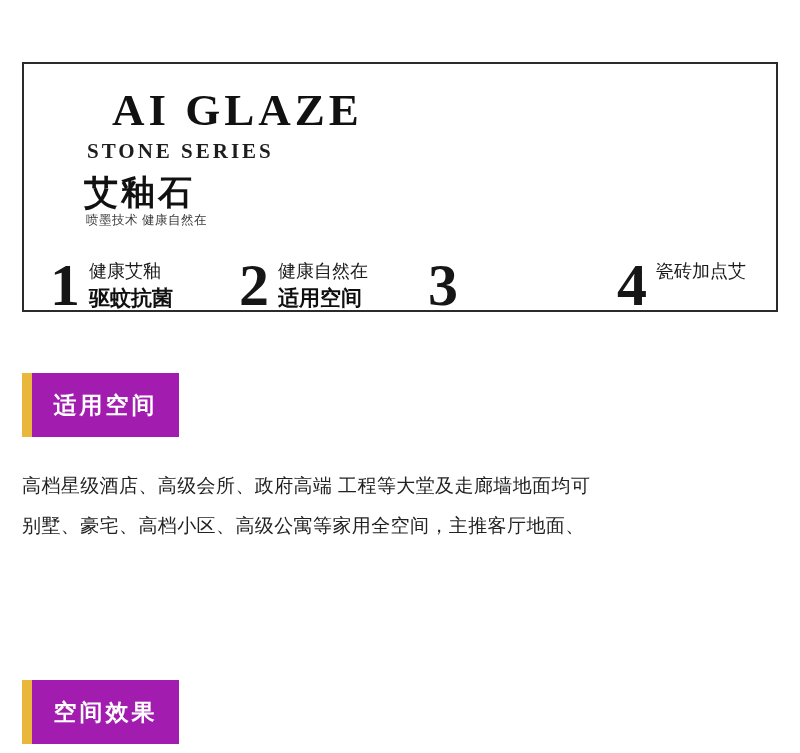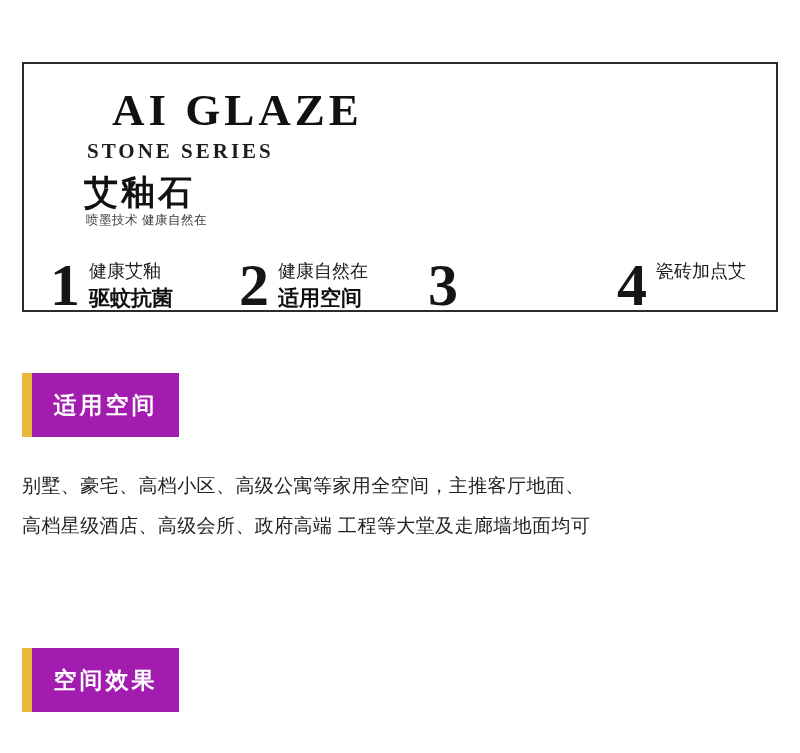--- a/index.html
+++ b/index.html
@@ -136,21 +136,21 @@
     justify-content: center;
   }
   .section-head .plate span {
     color: #ffffff;
     font-size: 23px;
     letter-spacing: 3px;
     font-weight: 700;
   }
 
   #head-space { left: 22px; top: 373px; }
-  #head-effect { left: 22px; top: 648px; }
+  #head-effect { left: 22px; top: 680px; }
 
   
   .body-copy {
     position: absolute;
     left: 22px;
     top: 466px;
     width: 756px;
     font-size: 19px;
     line-height: 40px;
     color: #222222;
@@ -201,22 +201,22 @@
 </div>
 
 <div class="section-head" id="head-space">
   <div class="bar"></div>
   <div class="plate">
     <span>适用空间</span>
   </div>
 </div>
 
 <div class="body-copy">
+  <p>高档星级酒店、高级会所、政府高端 工程等大堂及走廊墙地面均可</p>
   <p>别墅、豪宅、高档小区、高级公寓等家用全空间，主推客厅地面、</p>
-  <p>高档星级酒店、高级会所、政府高端 工程等大堂及走廊墙地面均可</p>
 </div>
 
 <div class="section-head" id="head-effect">
   <div class="bar"></div>
   <div class="plate">
     <span>空间效果</span>
   </div>
 </div>
 
 </body></html>

